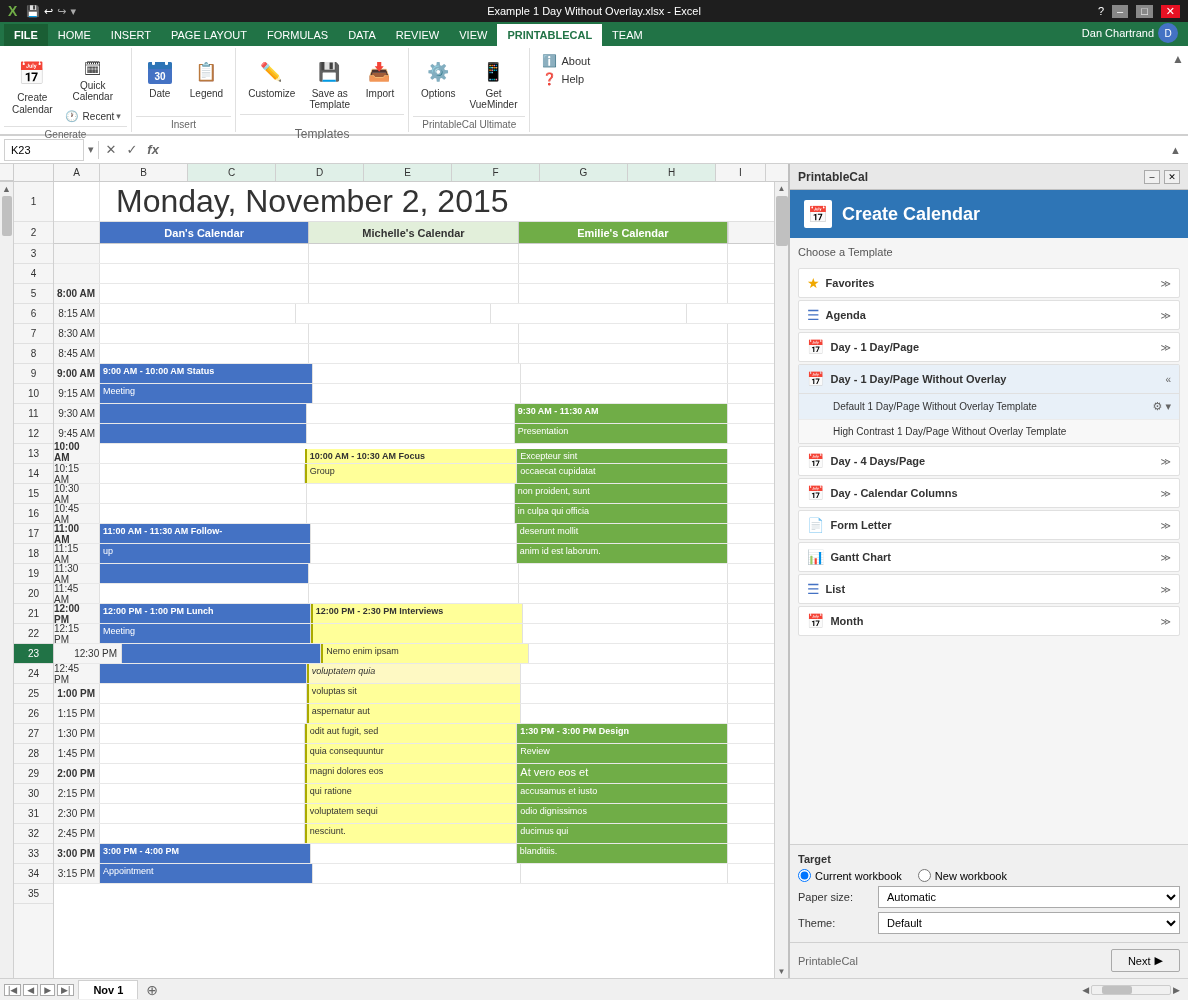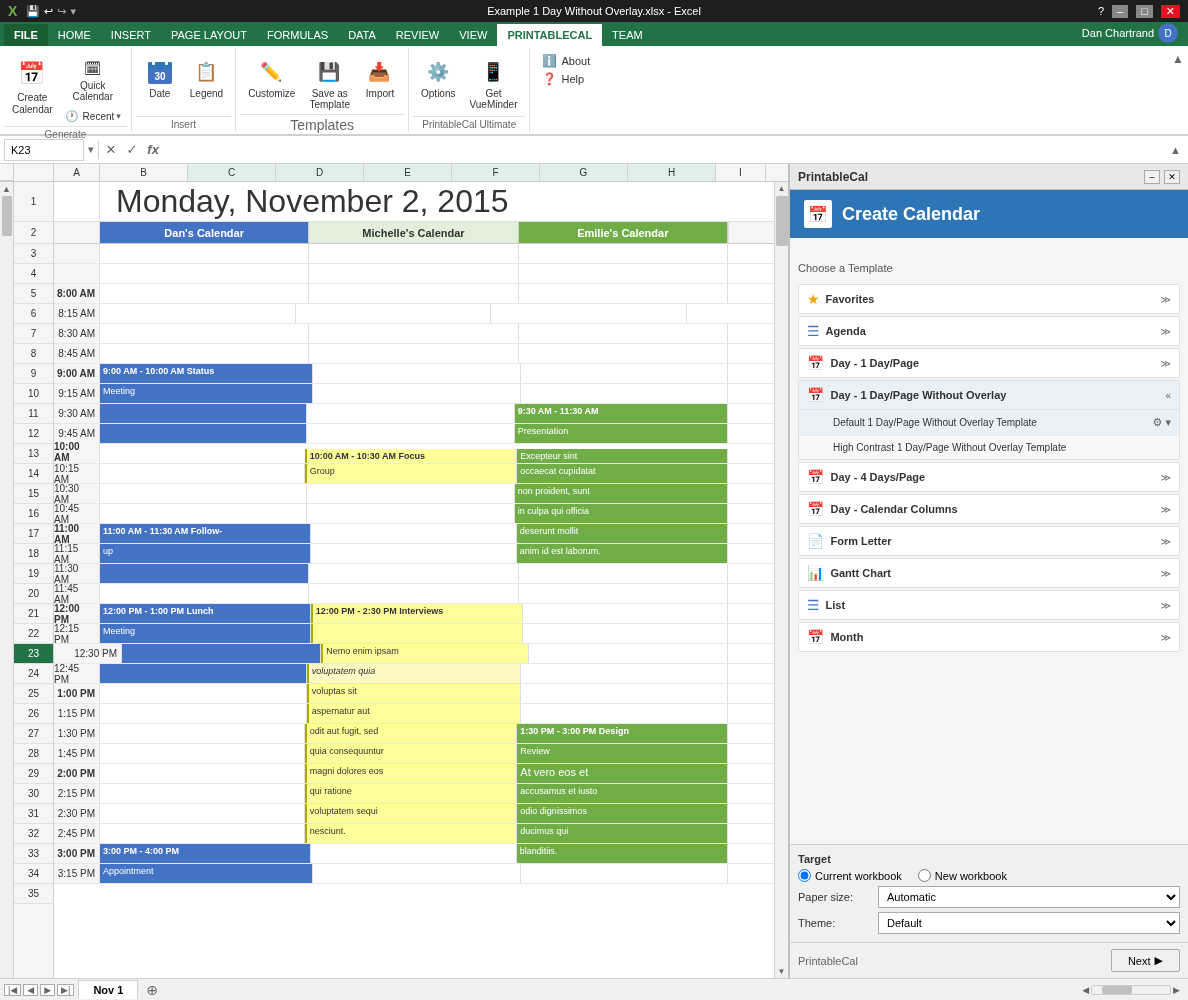--- a/index.html
+++ b/index.html
@@ -99,21 +99,21 @@
       </div>
       <div style="display:flex; flex-direction:column; align-items:center; padding:4px 6px; cursor:pointer;">
         <div style="width:32px; height:32px; display:flex; align-items:center; justify-content:center; font-size:18px;">💾</div>
         <div style="font-size:10px; text-align:center; color:#333;">Save as<br>Template</div>
       </div>
       <div style="display:flex; flex-direction:column; align-items:center; padding:4px 6px; cursor:pointer;">
         <div style="width:32px; height:32px; display:flex; align-items:center; justify-content:center; font-size:18px;">📥</div>
         <div style="font-size:10px; text-align:center; color:#333;">Import</div>
       </div>
     </div>
-    <div style="font-size:14px; color:#666; text-align:center; padding:2px 0; border-top:1px solid #e0e0e0;">Templates</div>
+    <div style="font-size:12px; color:#666; text-align:center; padding:12px 0; border-top:1px solid #e0e0e0;">Templates</div>
   </div>
 
   <div style="display:flex; flex-direction:column; border-right:1px solid #e0e0e0; padding:0 4px;">
     <div style="display:flex; flex:1; gap:2px; padding:4px 2px 0 2px;">
       <div style="display:flex; flex-direction:column; align-items:center; padding:4px 6px; cursor:pointer;">
         <div style="width:32px; height:32px; display:flex; align-items:center; justify-content:center; font-size:18px;">⚙️</div>
         <div style="font-size:10px; text-align:center; color:#333;">Options</div>
       </div>
       <div style="display:flex; flex-direction:column; align-items:center; padding:4px 6px; cursor:pointer;">
         <div style="width:32px; height:32px; display:flex; align-items:center; justify-content:center; font-size:18px;">📱</div>
@@ -500,21 +500,21 @@
         <span style="width:16px; height:14px; border:1px solid #aaa; background:#f0f0f0; display:flex; align-items:center; justify-content:center; cursor:pointer; font-size:9px;">–</span>
         <span style="width:16px; height:14px; border:1px solid #aaa; background:#f0f0f0; display:flex; align-items:center; justify-content:center; cursor:pointer; font-size:9px;">✕</span>
       </div>
     </div>
 
     <div style="background:#2E75B6; padding:10px 14px; display:flex; align-items:center; gap:10px;">
       <div style="width:28px; height:28px; background:#fff; border-radius:2px; display:flex; align-items:center; justify-content:center; font-size:16px;">📅</div>
       <span style="color:#fff; font-size:18px; font-weight:600;">Create Calendar</span>
     </div>
 
-    <div style="padding:24px 8px 4px 8px;">
+    <div style="padding:8px 8px 4px 8px;">
       <div style="font-size:11px; color:#555; margin-bottom:6px;">Choose a Template</div>
     </div>
 
     <div style="flex:1; overflow-y:auto; padding:0 8px; display:flex; flex-direction:column; gap:2px;">
 
       <div style="background:#fff; border:1px solid #e0e0e0; border-radius:2px; display:flex; align-items:center; padding:6px 8px; cursor:pointer; gap:6px;">
         <span style="color:#F0A800; font-size:14px;">★</span>
         <span style="flex:1; font-size:11px; color:#333; font-weight:600;">Favorites</span>
         <span style="color:#666; font-size:10px;">≫</span>
       </div>

